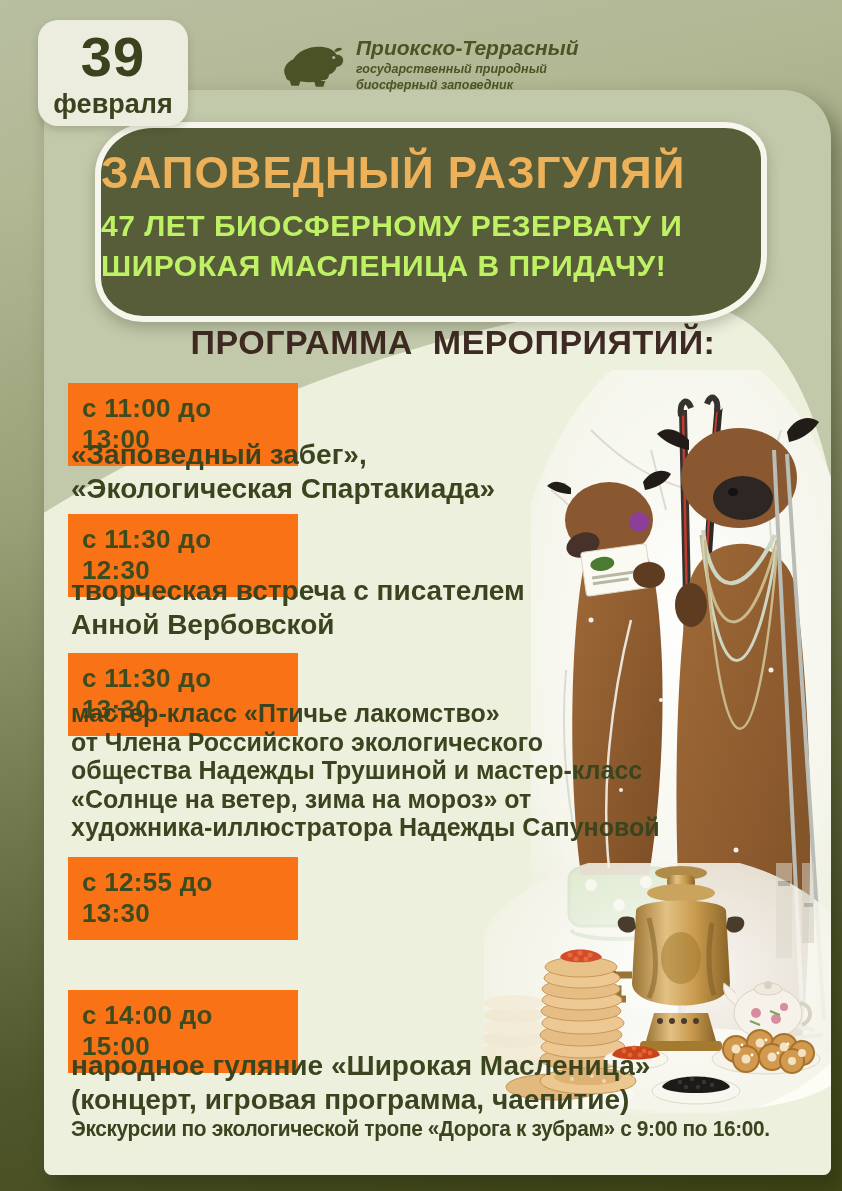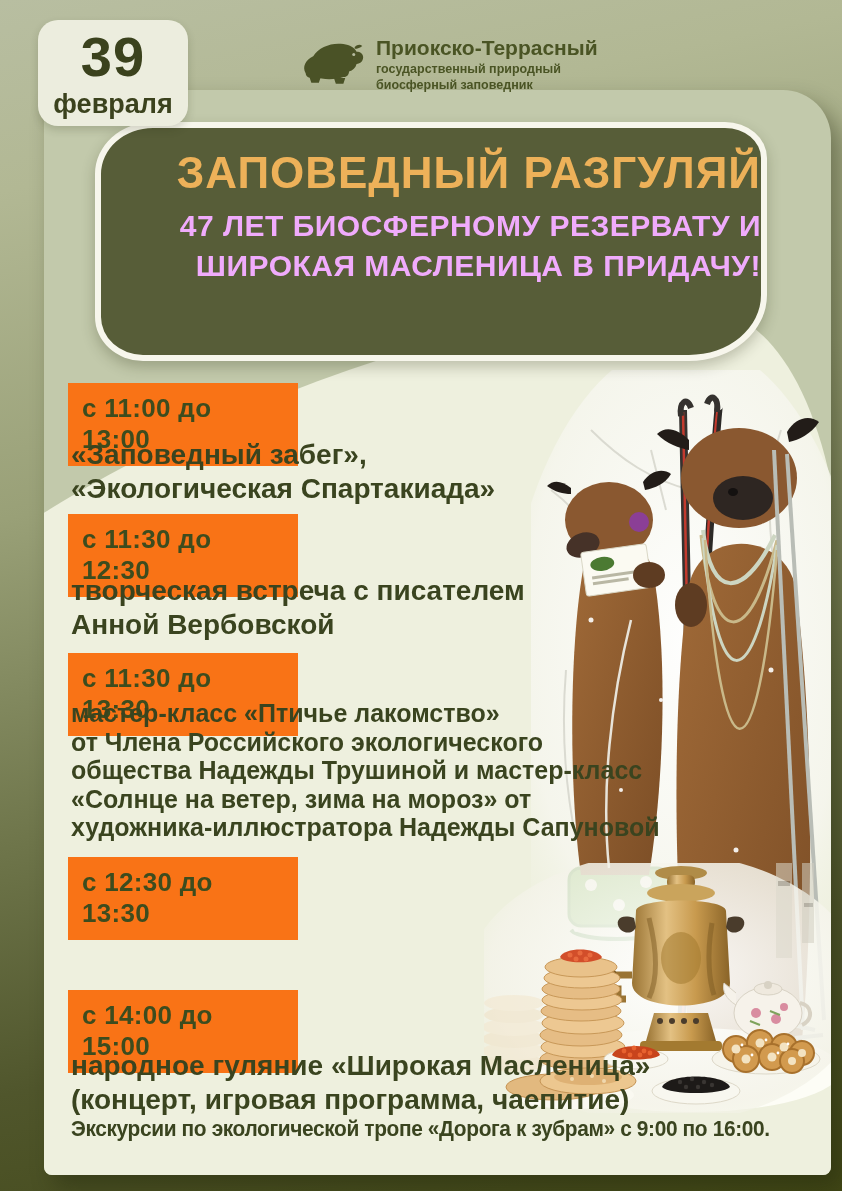--- a/index.html
+++ b/index.html
@@ -10,42 +10,42 @@
   }
   
   .date-badge{
     position:absolute;left:38px;top:20px;width:150px;height:106px;
     background:#ecedde;border-radius:20px;box-shadow:0 4px 8px rgba(40,45,15,.18);
     display:flex;flex-direction:column;align-items:center;justify-content:center;z-index:6;
   }
   .date-day{font-size:56px;font-weight:800;color:#3b421d;line-height:1;letter-spacing:1px;}
   .date-month{font-size:27px;font-weight:700;color:#3b421d;line-height:1;margin-top:6px;}
   
-  .logo{position:absolute;left:300px;top:28px;display:flex;align-items:center;z-index:6;}
+  .logo{position:absolute;left:280px;top:28px;display:flex;align-items:flex-end;z-index:6;font-style:italic;}
   .logo-icon{width:66px;height:58px;flex:0 0 auto;margin-top:2px;}
   .logo-text{margin-left:10px;}
   .logo-title{font-size:21px;font-weight:800;color:#4a5424;line-height:1.1;margin-top:8px;}
   .logo-sub{font-size:12.5px;font-weight:700;color:#4a5424;line-height:1.26;margin-top:3px;white-space:pre-line;}
   
   .panel{
     position:absolute;left:20px;top:90px;width:787px;height:1085px;
     background:#c2c9ab;border-radius:10px 48px 8px 8px;overflow:hidden;
     box-shadow:10px 12px 22px rgba(30,34,10,.40);z-index:2;margin-left:24px;
   }
   .cream{position:absolute;left:0;top:0;width:100%;height:100%;}
   
   .banner{
-    position:absolute;left:95px;top:122px;width:672px;height:239px;
+    position:absolute;left:95px;top:122px;width:672px;height:200px;
     background:#575d38;border:6px solid #f7f6ec;
     border-radius:58px 42px 78px 48px / 52px 36px 66px 44px;
     box-shadow:0 6px 14px rgba(40,45,15,.25);
-    box-sizing:border-box;text-align:right;z-index:5;
+    box-sizing:border-box;text-align:left;z-index:5;
   }
   .banner-title{margin-top:21px;font-size:44px;font-weight:800;color:#edb159;letter-spacing:1px;line-height:1.1;}
-  .banner-subtitle{margin-top:9px;font-size:30px;font-weight:700;color:#f0abfc;line-height:1.32;white-space:pre-line;letter-spacing:.5px;}
+  .banner-subtitle{margin-top:9px;font-size:30px;font-weight:700;color:#bef264;line-height:1.32;white-space:pre-line;letter-spacing:.5px;}
   
   .program{position:absolute;left:0;top:0;width:100%;height:100%;z-index:4;}
   .program-heading{
     position:absolute;left:24px;top:233px;width:700px;padding-left:70px;box-sizing:border-box;
     text-align:center;font-size:34px;font-weight:800;color:#3e2a23;letter-spacing:.5px;word-spacing:10px;margin:0;
   }
   .time-badge{
     position:absolute;left:24px;width:230px;box-sizing:border-box;
     background:#f97316;padding:10px 14px 11px 14px;
     font-size:26px;font-weight:700;color:#3d4c1e;letter-spacing:.3px;
@@ -349,21 +349,21 @@
       <p class="desc d2">творческая встреча с писателем
 Анной Вербовской</p>
 
       <div class="time-badge t3">с 11:30 до 13:30</div>
       <p class="desc small d3">мастер-класс «Птичье лакомство»
 от Члена Российского экологического
 общества Надежды Трушиной и мастер-класс
 «Солнце на ветер, зима на мороз» от
 художника-иллюстратора Надежды Сапуновой</p>
 
-      <div class="time-badge t4">с 12:30 до 13:30</div>
+      <div class="time-badge t4">с 12:55 до 13:30</div>
 
       <div class="time-badge t5">с 14:00 до 15:00</div>
       <p class="desc d5">народное гуляние «Широкая Масленица»
 (концерт, игровая программа, чаепитие)</p>
 
       <p class="footer-note">Экскурсии по экологической тропе «Дорога к зубрам» с 9:00 по 16:00.</p>
     </div>
   </div>
 
   <div class="banner">

